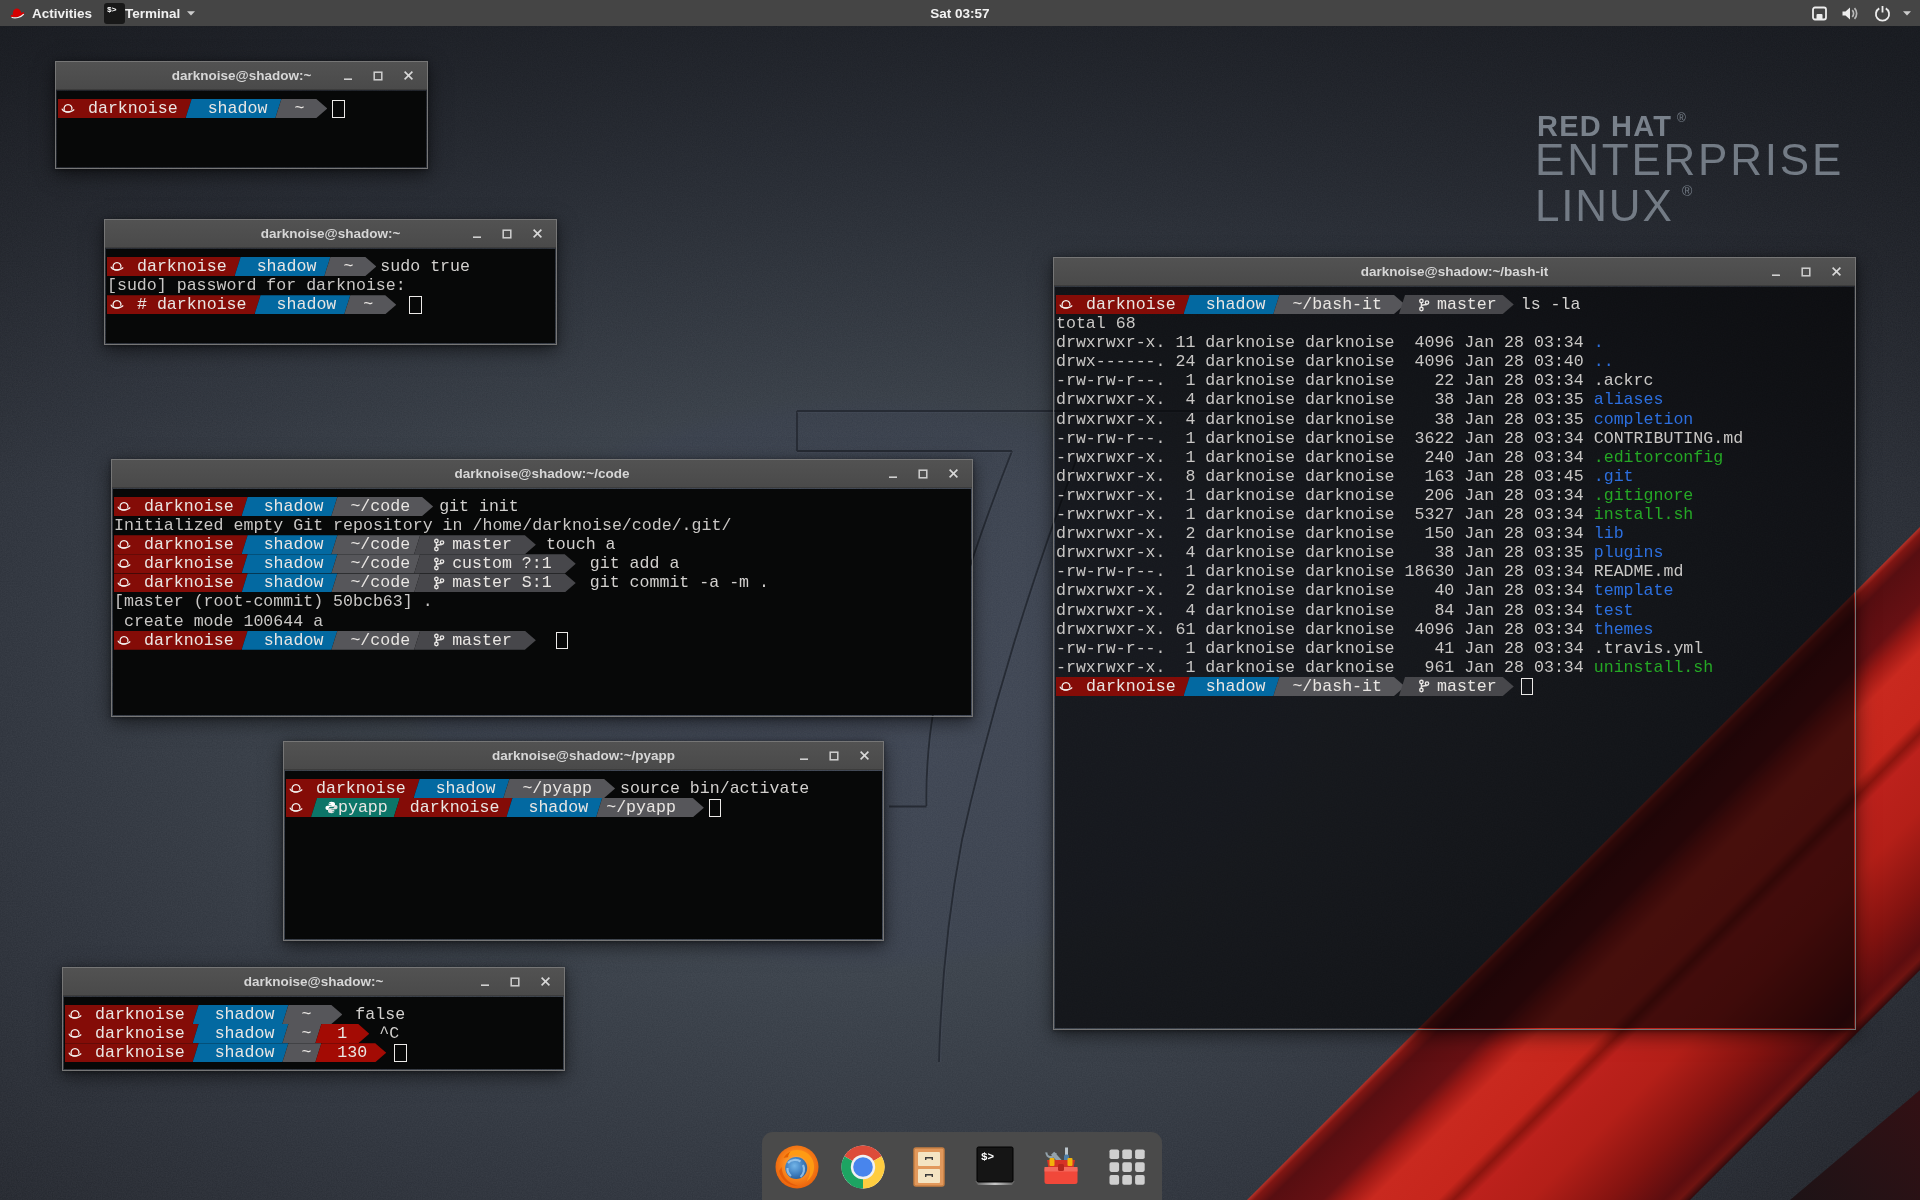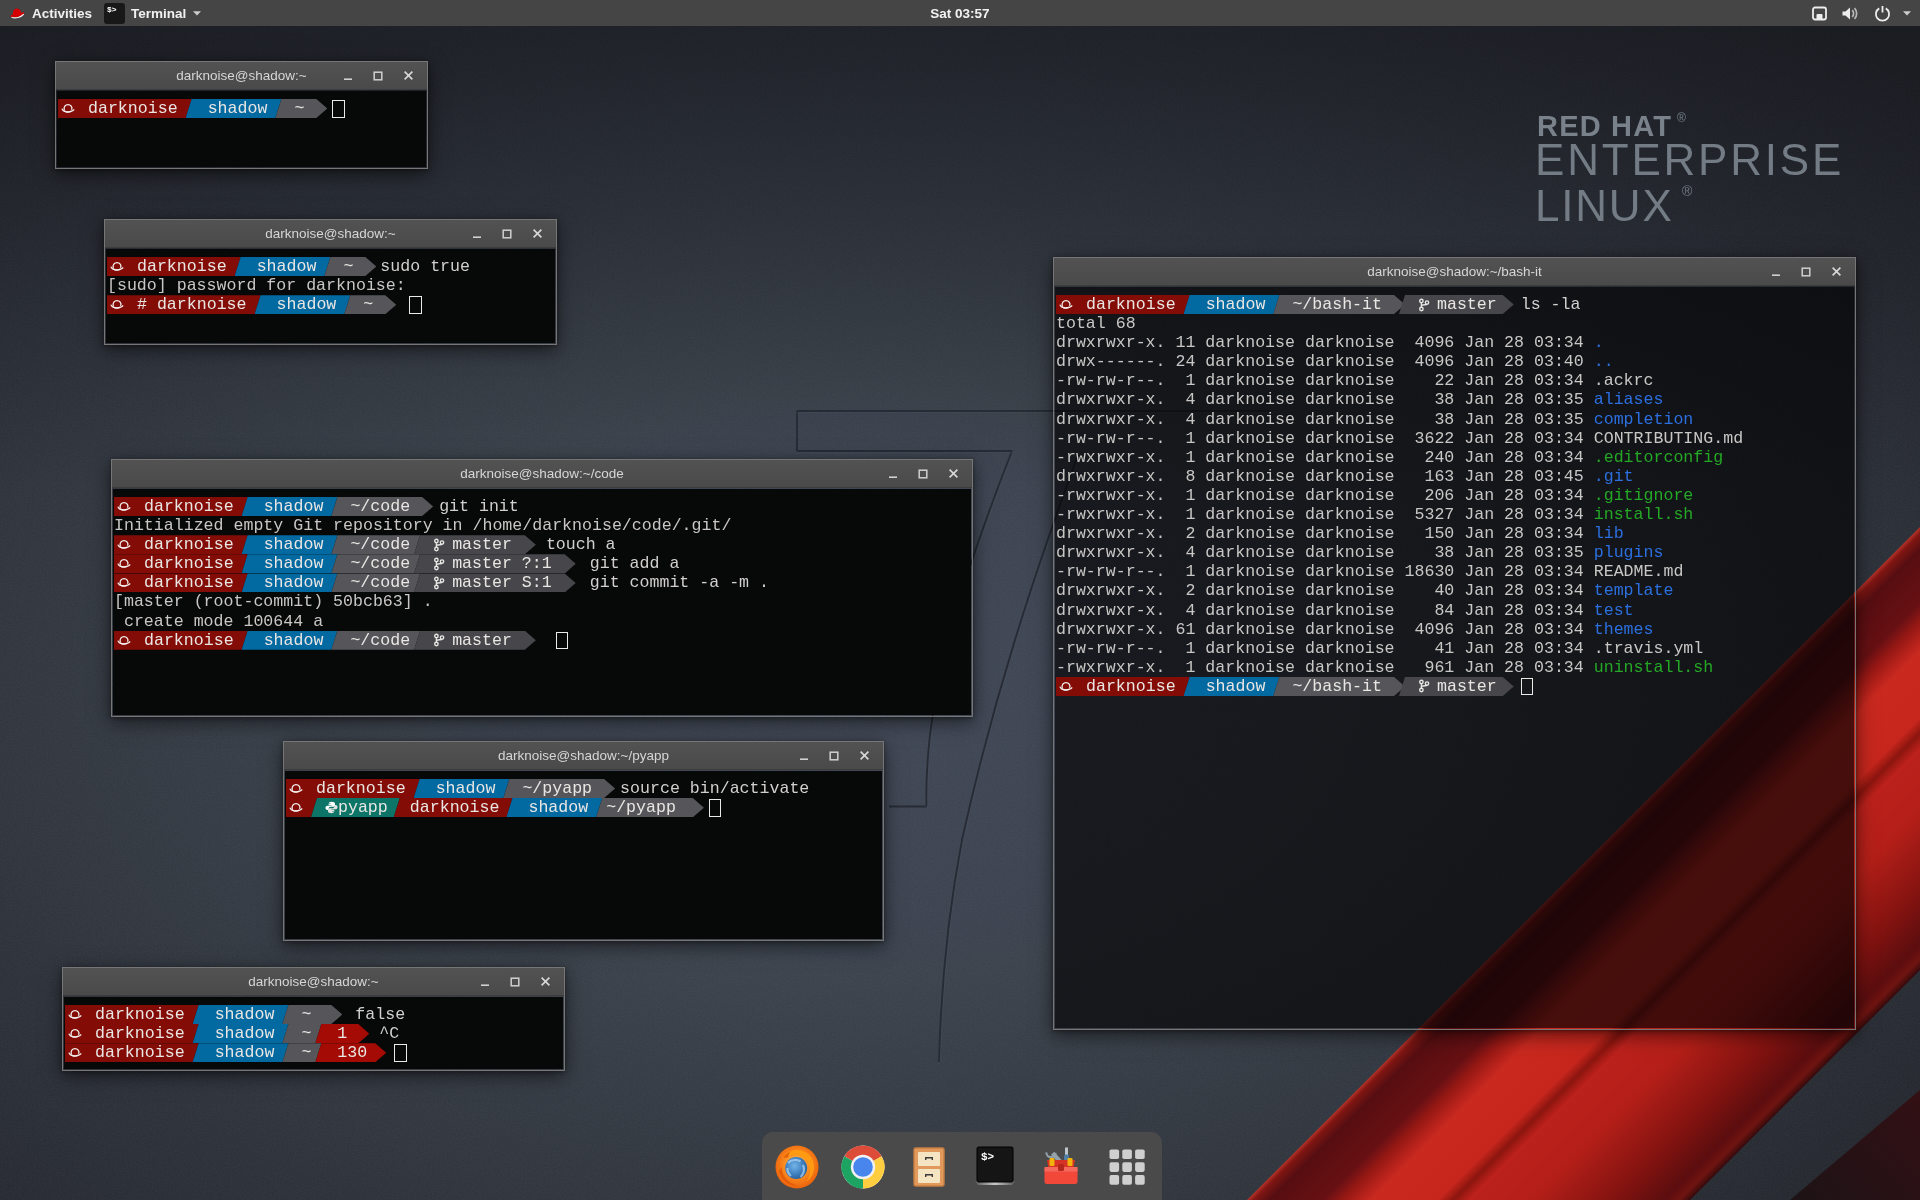--- a/index.html
+++ b/index.html
@@ -5,21 +5,21 @@
 #wall{position:absolute;inset:0}
 #topbar{position:absolute;left:0;top:0;width:1920px;height:26px;background:#454545;color:#eee;display:flex;align-items:center;z-index:50}
 .tb-left{display:flex;align-items:center;height:100%}
 .tbt{font-size:13.5px;font-weight:bold;color:#f0f0f0}
 .appicon{width:21px;height:21px;background:#181818;border-radius:3px;margin-left:12px;display:flex;align-items:flex-start;justify-content:flex-start}
 .ai-in{font-family:"Liberation Mono",monospace;font-size:8px;color:#fff;font-weight:bold;padding:2px 0 0 3px}
 .tb-clock{position:absolute;left:0;right:0;text-align:center;font-size:13.5px;font-weight:bold;color:#f2f2f2}
 .tb-right{position:absolute;right:8px;top:0;height:26px;display:flex;align-items:center}
 .win{position:absolute;border:1px solid #767676;box-shadow:0 5px 18px rgba(0,0,0,.55),0 1px 4px rgba(0,0,0,.4);z-index:10}
 .tb{height:28px;background:linear-gradient(#525252,#4a4a4a);display:flex;align-items:center;justify-content:center;position:relative;border-bottom:1px solid #3c3c3c}
-.tt{font-size:13.5px;font-weight:normal;color:#d6d6d6}
+.tt{font-size:13.5px;font-weight:bold;color:#d6d6d6}
 .btns{position:absolute;right:0;top:0;height:100%;display:flex;align-items:center}
 .btns svg{margin-right:20px}
 .btns svg:last-child{margin-right:13px}
 .term{position:absolute;left:1px;right:1px;top:29px;bottom:1px;background:#070808;padding:8px 0 0 1px;overflow:hidden}
 .row{height:19.1px;display:flex;align-items:stretch;white-space:pre;font-family:"Liberation Mono",monospace;font-size:16.6px;line-height:19.1px;color:#c9c7c5}
 .row .tx{display:block}
 .fb{color:#2c6fdf}.fg{color:#25a825}
 .prow{}
 .sg{display:flex;align-items:center;color:#e9e6e3}
 .f{clip-path:polygon(0 0,100% 0,calc(100% - 6px) 100%,0 100%)}
@@ -124,21 +124,21 @@
         <g transform="rotate(-14 9 8)">
 <path d="M4.6 9.3 C4.6 5.9 6.6 3.5 9 3.5 C11.4 3.5 13.4 5.9 13.4 9.3 L13.4 9.8 C10.5 10.9 7.5 10.9 4.6 9.8z" fill="#d40000"></path>
 <path d="M2 9.4 C2.4 8.6 3.4 8.4 4.4 8.8 C7 10 11 10 13.6 8.8 C14.6 8.4 15.7 8.6 16 9.4 C16.3 10.4 13.3 12 9 12 C4.7 12 1.7 10.4 2 9.4z" fill="#d40000"></path>
 <path d="M2.7 10.8 C4.5 12.1 6.7 12.6 9 12.6 C11.3 12.6 13.5 12.1 15.3 10.8" stroke="#f2f2f2" stroke-width="1.2" fill="none"></path>
 </g>
       </svg>
 <span class="tbt">Activities</span>
 <div class="appicon">
         <div class="ai-in">$&gt;</div>
       </div>
-<span class="tbt" style="margin-left:6px">Terminal</span>
+<span class="tbt" style="margin-left:0">Terminal</span>
 <svg width="10" height="8" viewBox="0 0 10 8" style="margin-left:6px">
         <path d="M1 2.2 L5 6.4 L9 2.2z" fill="#ccc"></path>
       </svg>
 </div>
 <div class="tb-clock">Sat 03:57</div>
 <div class="tb-right">
 <svg width="17" height="17" viewBox="0 0 17 17">
         <rect x="2" y="2.5" width="13" height="12" rx="2" fill="none" stroke="#ededed" stroke-width="1.8"></rect>
         <path d="M5.5 14.5 v-4.5 a1 1 0 0 1 1-1 h4 a1 1 0 0 1 1 1 v4.5z" fill="#ededed"></path>
       </svg>
@@ -257,21 +257,21 @@
               <path d="M1.2 7.2 C2.2 9.8 6.2 10.4 8.9 9.6 C10.9 9 12.3 8.6 12.8 7.8"></path>
               <path d="M3.4 8.9 C5 10.1 8.2 10.2 10 9.4"></path>
             </g>
           </svg><span class="ut">darknoise</span></div><div class="sg sH m"><span>shadow</span></div><div class="sg sP m"><span>~/code</span></div><div class="sg sG2 w tp"><svg class="br" width="12" height="14" viewBox="0 0 12 14">
             <g fill="none" stroke="#e8e6e4" stroke-width="1.4">
               <circle cx="3.4" cy="3" r="1.7"></circle>
               <circle cx="3.4" cy="11" r="1.7"></circle>
               <circle cx="9" cy="4.6" r="1.7"></circle>
               <path d="M3.4 4.7 L3.4 9.3 M3.4 8 C3.4 6 9 7.4 9 6.3"></path>
             </g>
-          </svg><span>master ?:1</span></div><div style="width:14px"></div><span class="cmd">git add a</span></div>
+          </svg><span>custom ?:1</span></div><div style="width:14px"></div><span class="cmd">git add a</span></div>
       <div class="row prow"><div class="sg sU f"><svg class="hat" width="14" height="13" viewBox="0 0 14 13">
             <g fill="none" stroke="#f4f2f0" stroke-width="1.3" stroke-linecap="round">
               <path d="M3.2 7.6 C2.6 5.2 4.3 2.6 7 2.6 C9.7 2.6 11.5 5 10.8 7.4"></path>
               <path d="M1.2 7.2 C2.2 9.8 6.2 10.4 8.9 9.6 C10.9 9 12.3 8.6 12.8 7.8"></path>
               <path d="M3.4 8.9 C5 10.1 8.2 10.2 10 9.4"></path>
             </g>
           </svg><span class="ut">darknoise</span></div><div class="sg sH m"><span>shadow</span></div><div class="sg sP m"><span>~/code</span></div><div class="sg sG2 w tp"><svg class="br" width="12" height="14" viewBox="0 0 12 14">
             <g fill="none" stroke="#e8e6e4" stroke-width="1.4">
               <circle cx="3.4" cy="3" r="1.7"></circle>
               <circle cx="3.4" cy="11" r="1.7"></circle>

